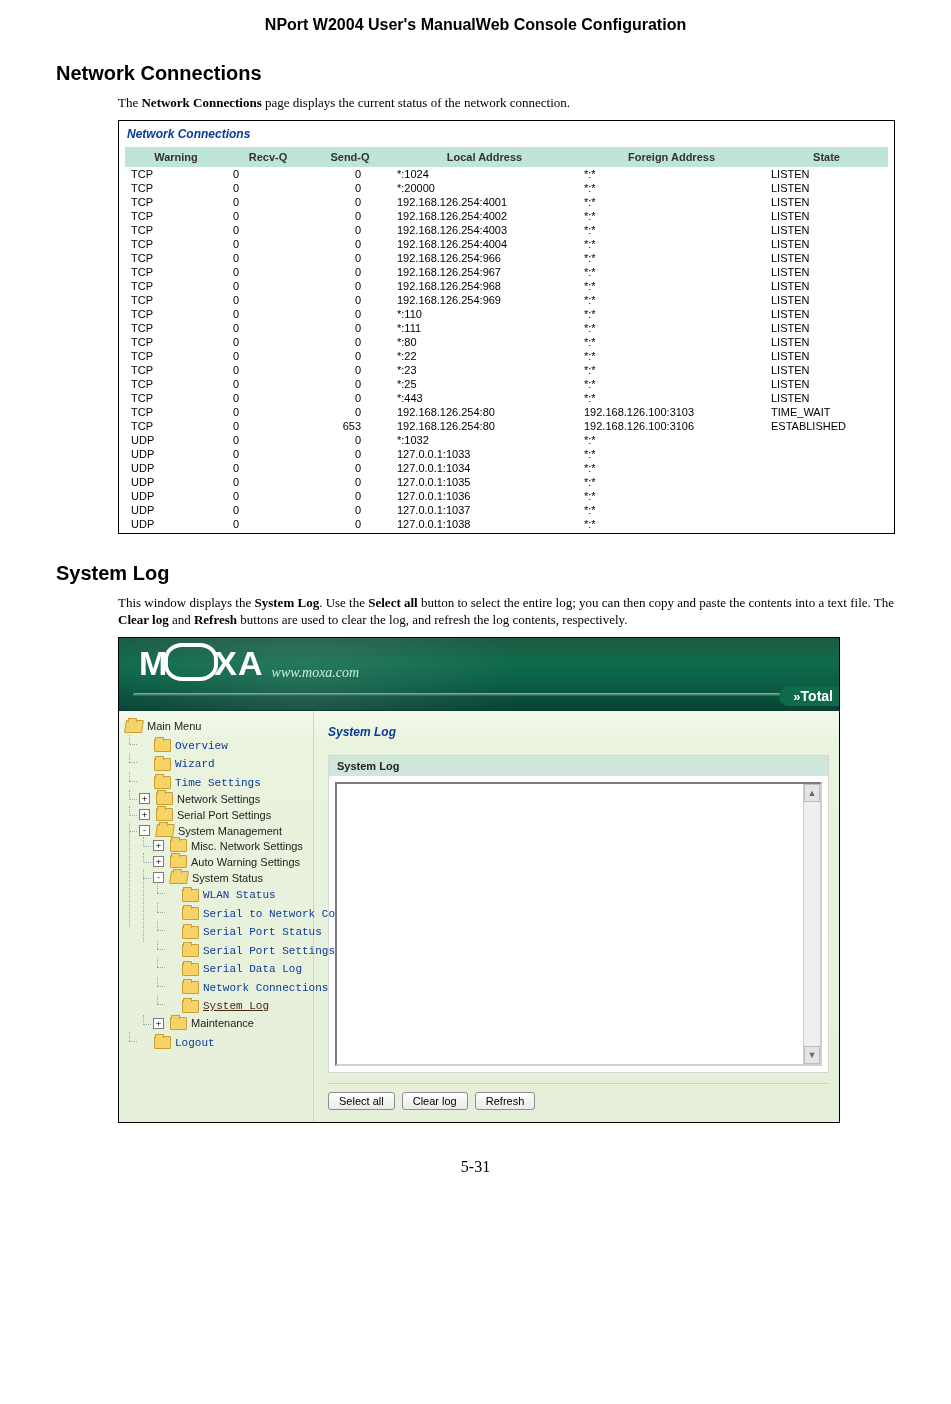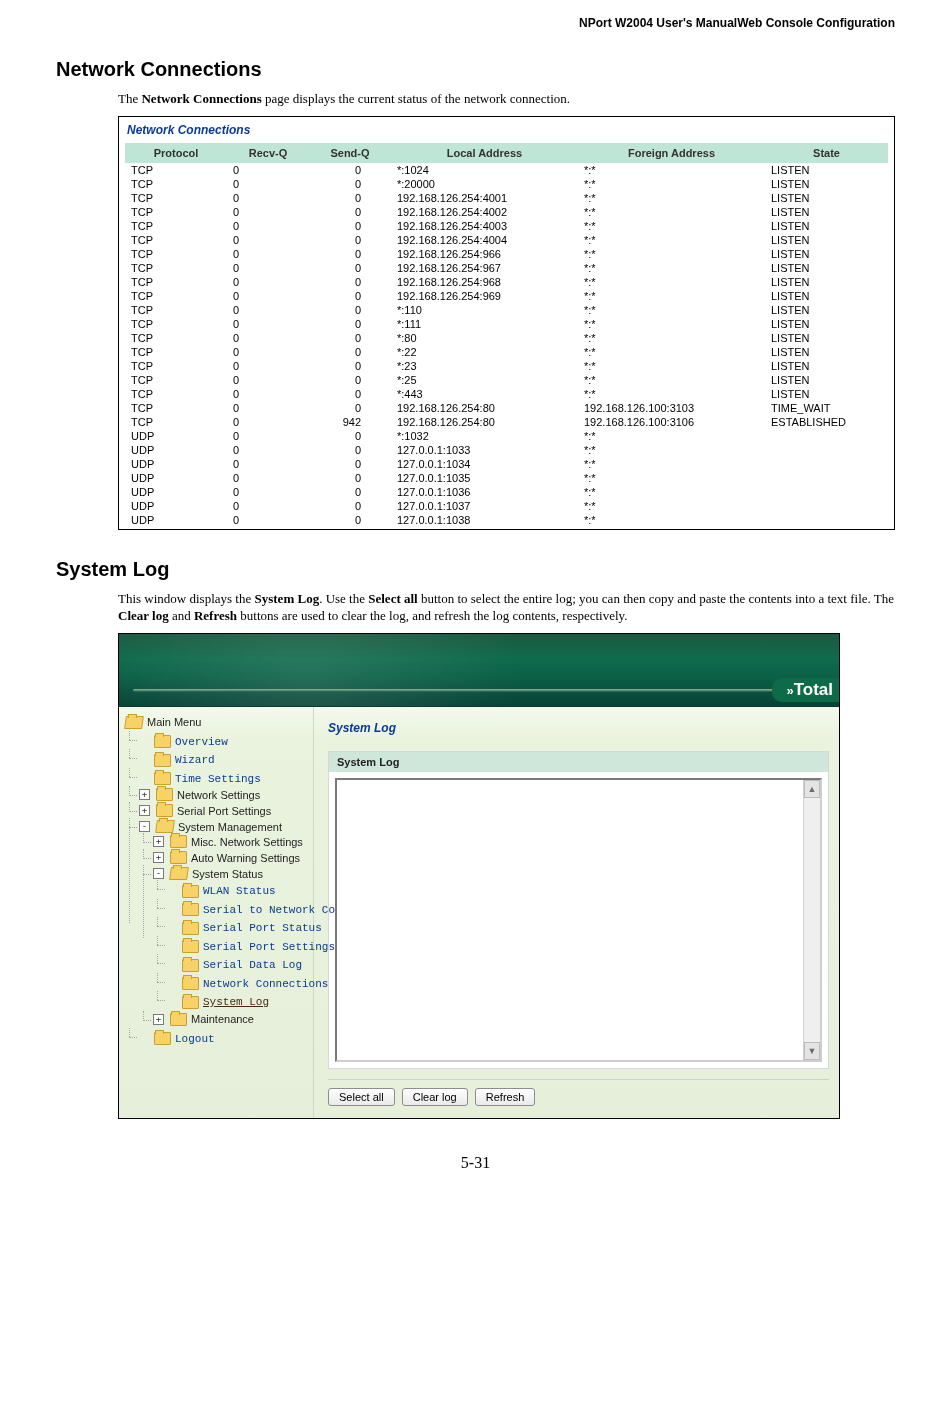--- a/index.html
+++ b/index.html
@@ -7,23 +7,23 @@
     font-size: 16px;
     color: #000;
     background: #fff;
     margin: 0;
     width: 951px;
     padding: 16px 56px 24px 56px;
     box-sizing: border-box;
   }
   .hdr-row {
     display: flex;
-    justify-content: flex-end;
+    justify-content: center;
     font-family: Arial, Helvetica, sans-serif;
-    font-size: 12px;
+    font-size: 16px;
     font-weight: bold;
     margin-bottom: 28px;
   }
   h2.section {
     font-family: Arial, Helvetica, sans-serif;
     font-size: 20px;
     font-weight: bold;
     margin: 0 0 10px 0;
   }
   .body-text {
@@ -116,21 +116,21 @@
     padding-bottom:4px;
   }
   .moxa-underline {
     position:absolute; left:14px; right:0; bottom:14px;
     height:3px; background:linear-gradient(180deg,#8abd9e,#26563e);
     border-radius:2px;
   }
   .moxa-right-pill {
     position:absolute; right:0; bottom:4px;
     background:#0d6b49; color:#fff;
-    font-size:17px; font-weight:bold;
+    font-size:14px; font-weight:bold;
     padding:2px 6px 2px 14px;
     border-top-left-radius:10px;
     border-bottom-left-radius:10px;
     display:flex; align-items:center; gap:0;
   }
   .moxa-right-pill .chev::before{content:"»"; color:#fff; font-size:13px;}
   .moxa-body {
     display:flex;
     background:
       linear-gradient(180deg,#f3f9ec 0%, #eaf3de 8%, #e6efd9 100%);
@@ -259,21 +259,21 @@
 <p class="body-text">
   <span>The </span><b>Network Connections</b><span> page displays the current status of the network connection.</span>
 </p>
 
 <div class="shot-frame">
   <div class="nc-wrap">
     <div class="nc-title">Network Connections</div>
     <table class="nc">
       <thead>
         <tr>
-          <th style="width:90px">Protocol</th>
+          <th style="width:90px">Warning</th>
           <th style="width:70px">Recv-Q</th>
           <th style="width:70px">Send-Q</th>
           <th style="width:175px">Local Address</th>
           <th style="width:175px">Foreign Address</th>
           <th>State</th>
         </tr>
       </thead>
       <tbody id="nc-body">
           <tr>
             <td class="c">TCP</td>
@@ -415,21 +415,21 @@
             <td class="c">TCP</td>
             <td class="c">0</td>
             <td class="r">0</td>
             <td>192.168.126.254:80</td>
             <td>192.168.126.100:3103</td>
             <td class="state">TIME_WAIT</td>
           </tr>
           <tr>
             <td class="c">TCP</td>
             <td class="c">0</td>
-            <td class="r">942</td>
+            <td class="r">653</td>
             <td>192.168.126.254:80</td>
             <td>192.168.126.100:3106</td>
             <td class="state">ESTABLISHED</td>
           </tr>
           <tr>
             <td class="c">UDP</td>
             <td class="c">0</td>
             <td class="r">0</td>
             <td>*:1032</td>
             <td>*:*</td>
@@ -488,20 +488,24 @@
   </div>
 </div>
 
 <h2 class="section">System Log</h2>
 <p class="body-text">
   <span>This window displays the </span><b>System Log</b><span>. Use the </span><b>Select all</b><span> button to select the entire log; you can then copy and paste the contents into a text file. The </span><b>Clear log</b><span> and </span><b>Refresh</b><span> buttons are used to clear the log, and refresh the log contents, respectively.</span>
 </p>
 
 <div class="moxa-shot">
   <div class="moxa-banner">
+    <div class="moxa-brand">
+      <span class="moxa-logo">M<span class="pill"></span>XA</span>
+      <span class="moxa-url">www.moxa.com</span>
+    </div>
     <div class="moxa-underline"></div>
     <div class="moxa-right-pill">
       <span class="chev"></span>
       <span>Total</span>
     </div>
   </div>
 
   <div class="moxa-body">
 
     <div class="tree-pane tree">

